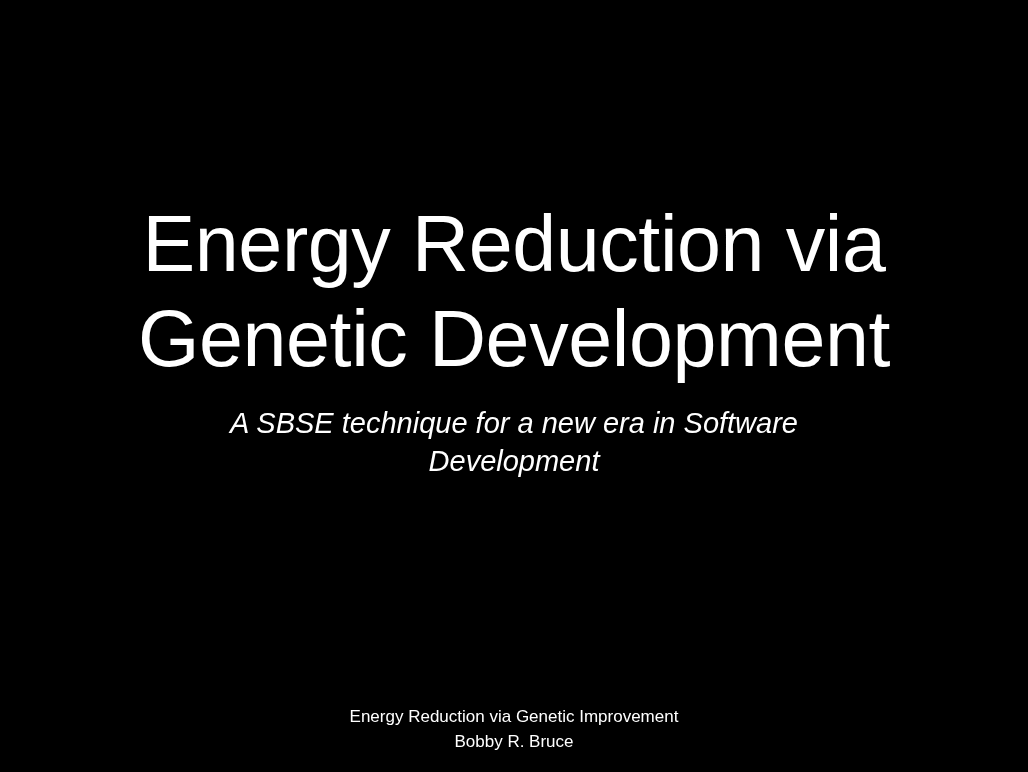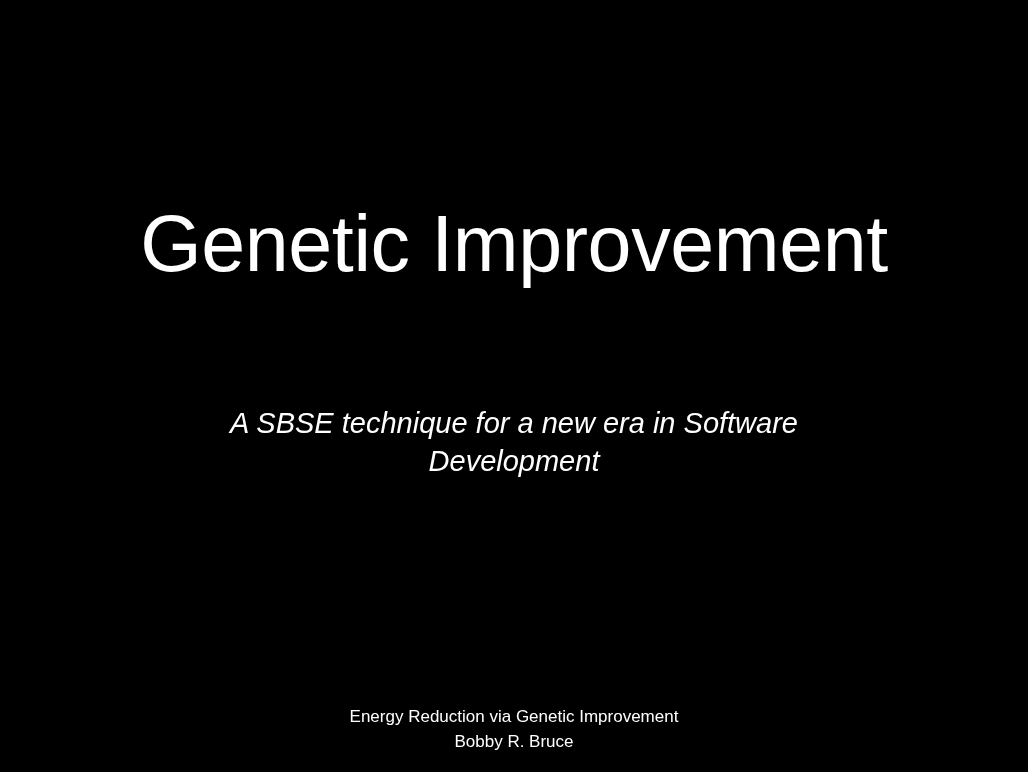--- a/index.html
+++ b/index.html
@@ -86,21 +86,22 @@
     letter-spacing: 0px;
     white-space: nowrap;
   }
 </style>
 </head>
 <body>
 
 <div class="slide">
 
   <div class="title-block">
-    <span class="title-line">Genetic Improvement</span>
+    <span class="title-line">Energy Reduction via</span>
+    <span class="title-line">Genetic Development</span>
   </div>
 
   <div class="subtitle-block">
     <span class="subtitle-text">A SBSE technique for a new era in Software Development</span>
   </div>
 
   <div class="footer-block">
     <span class="footer-line">Energy Reduction via Genetic Improvement</span>
     <span class="footer-line">Bobby R. Bruce</span>
   </div>

